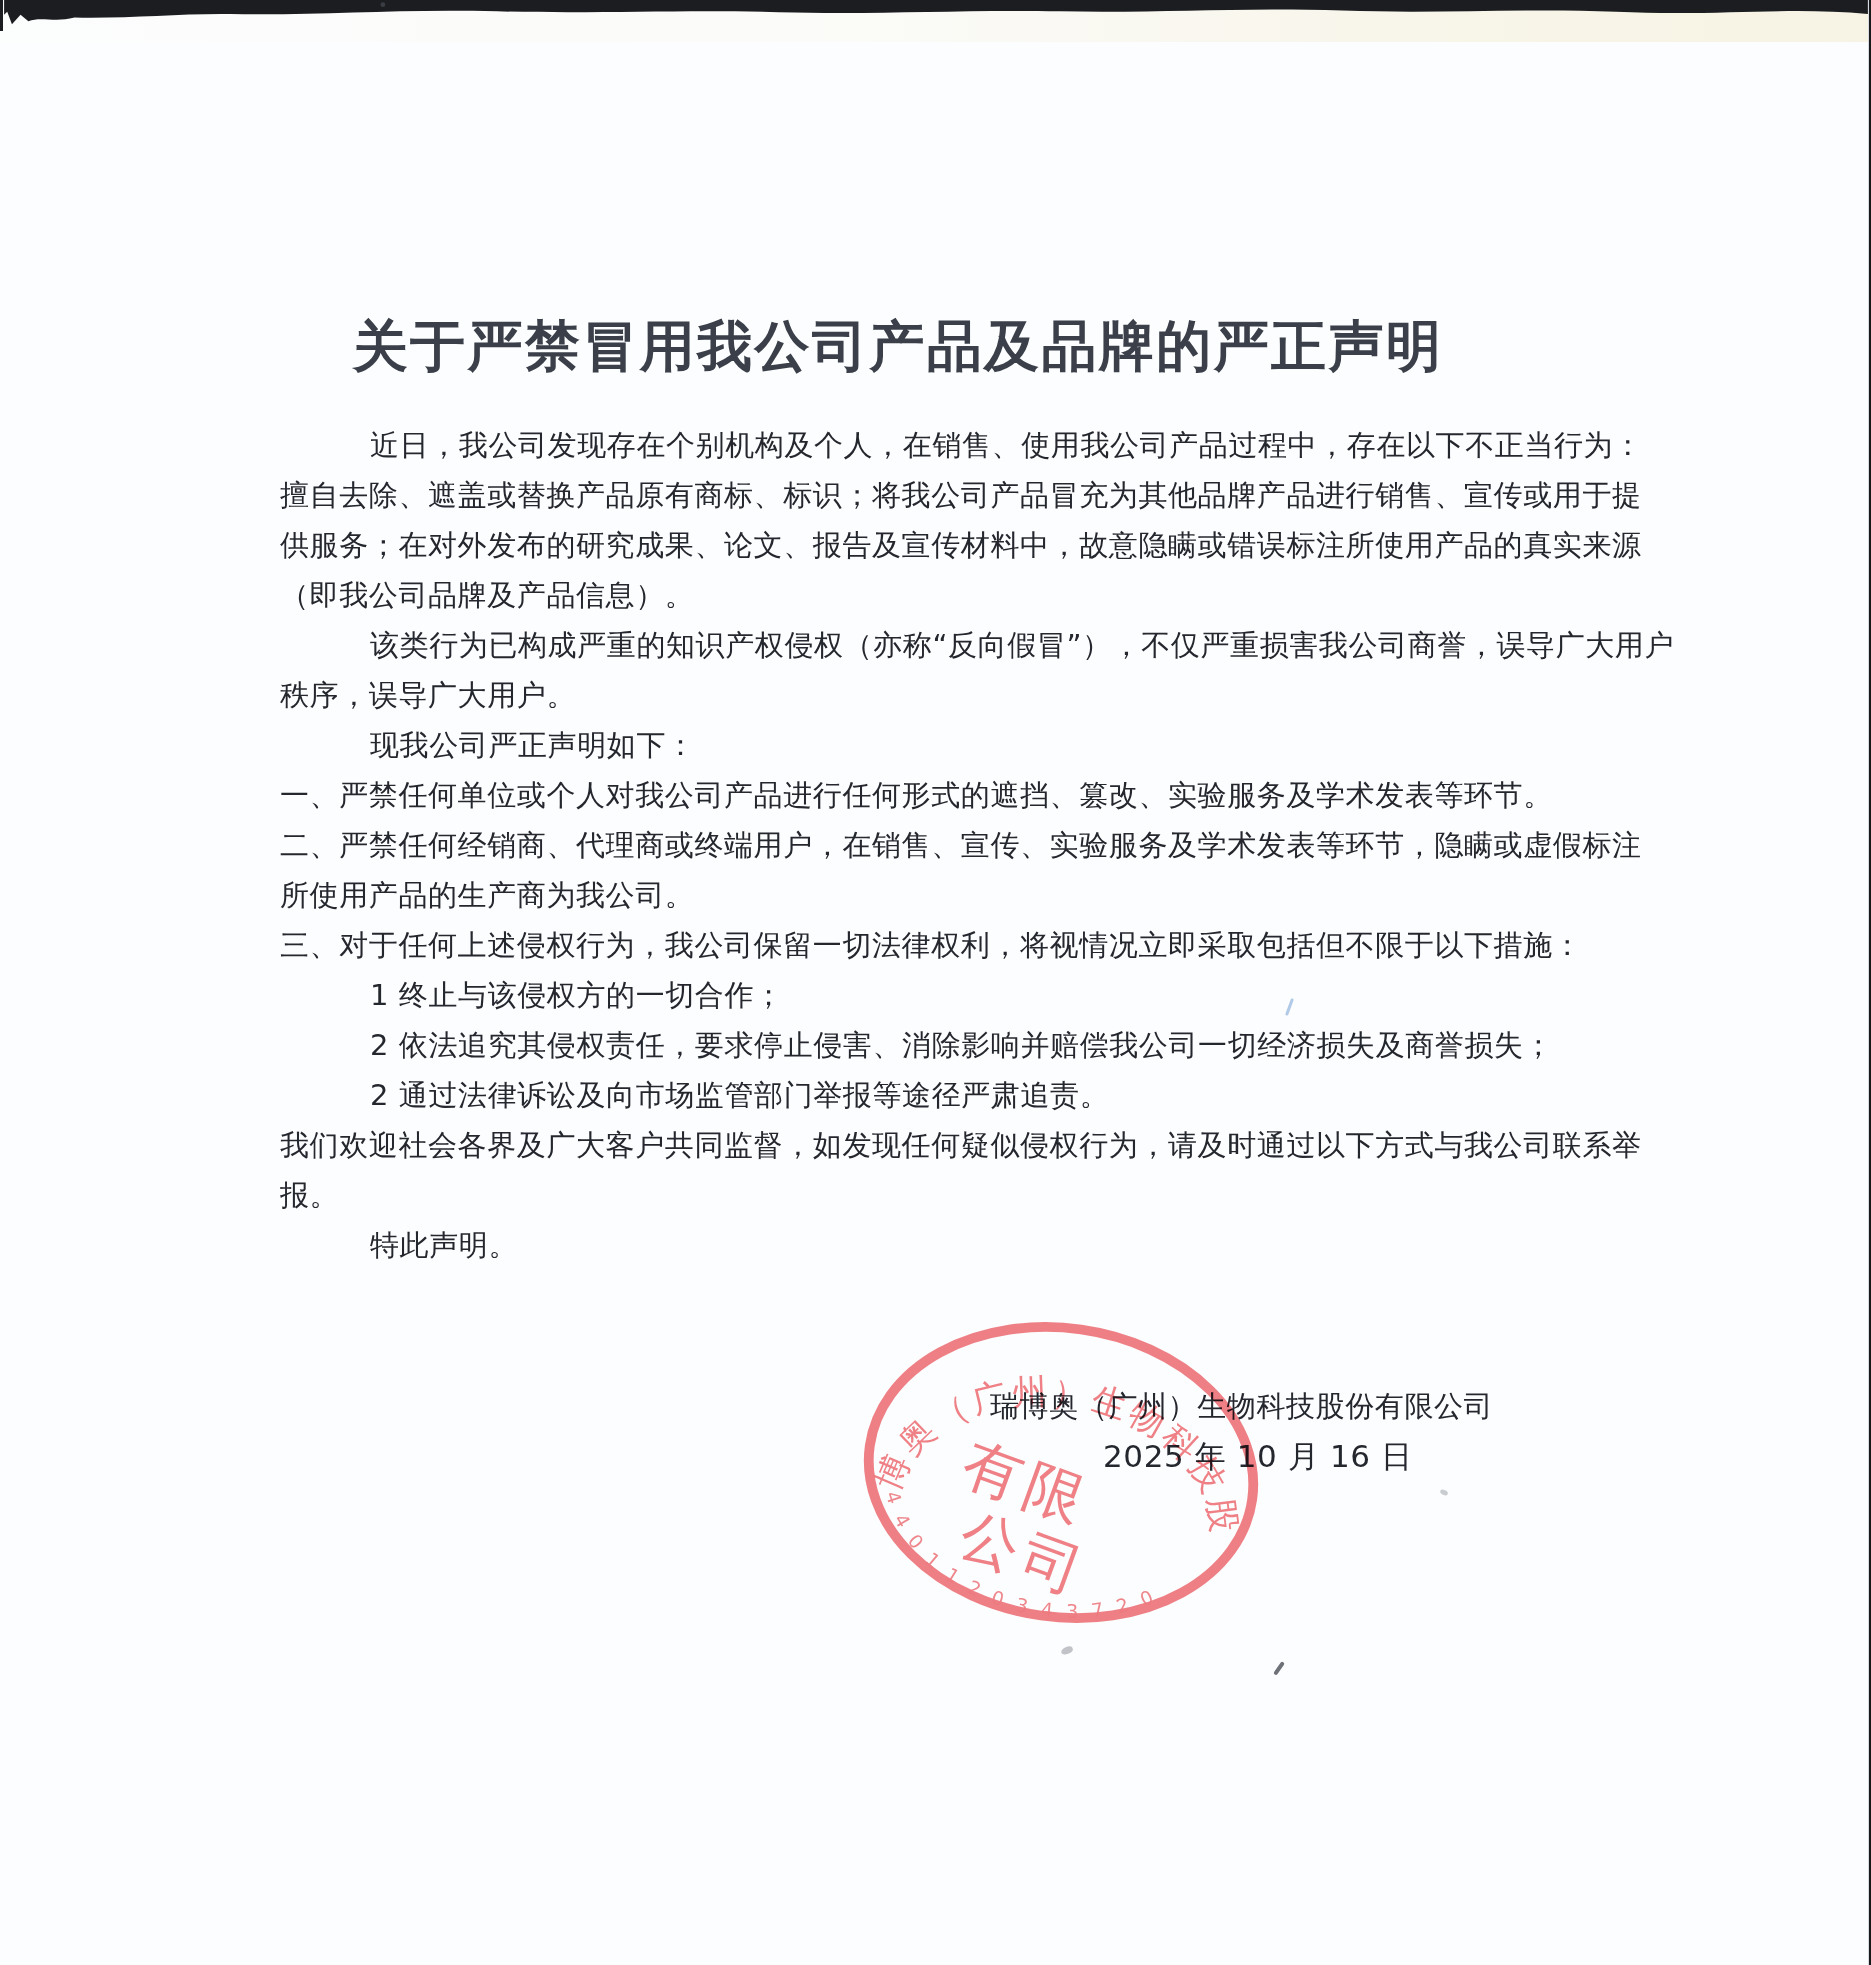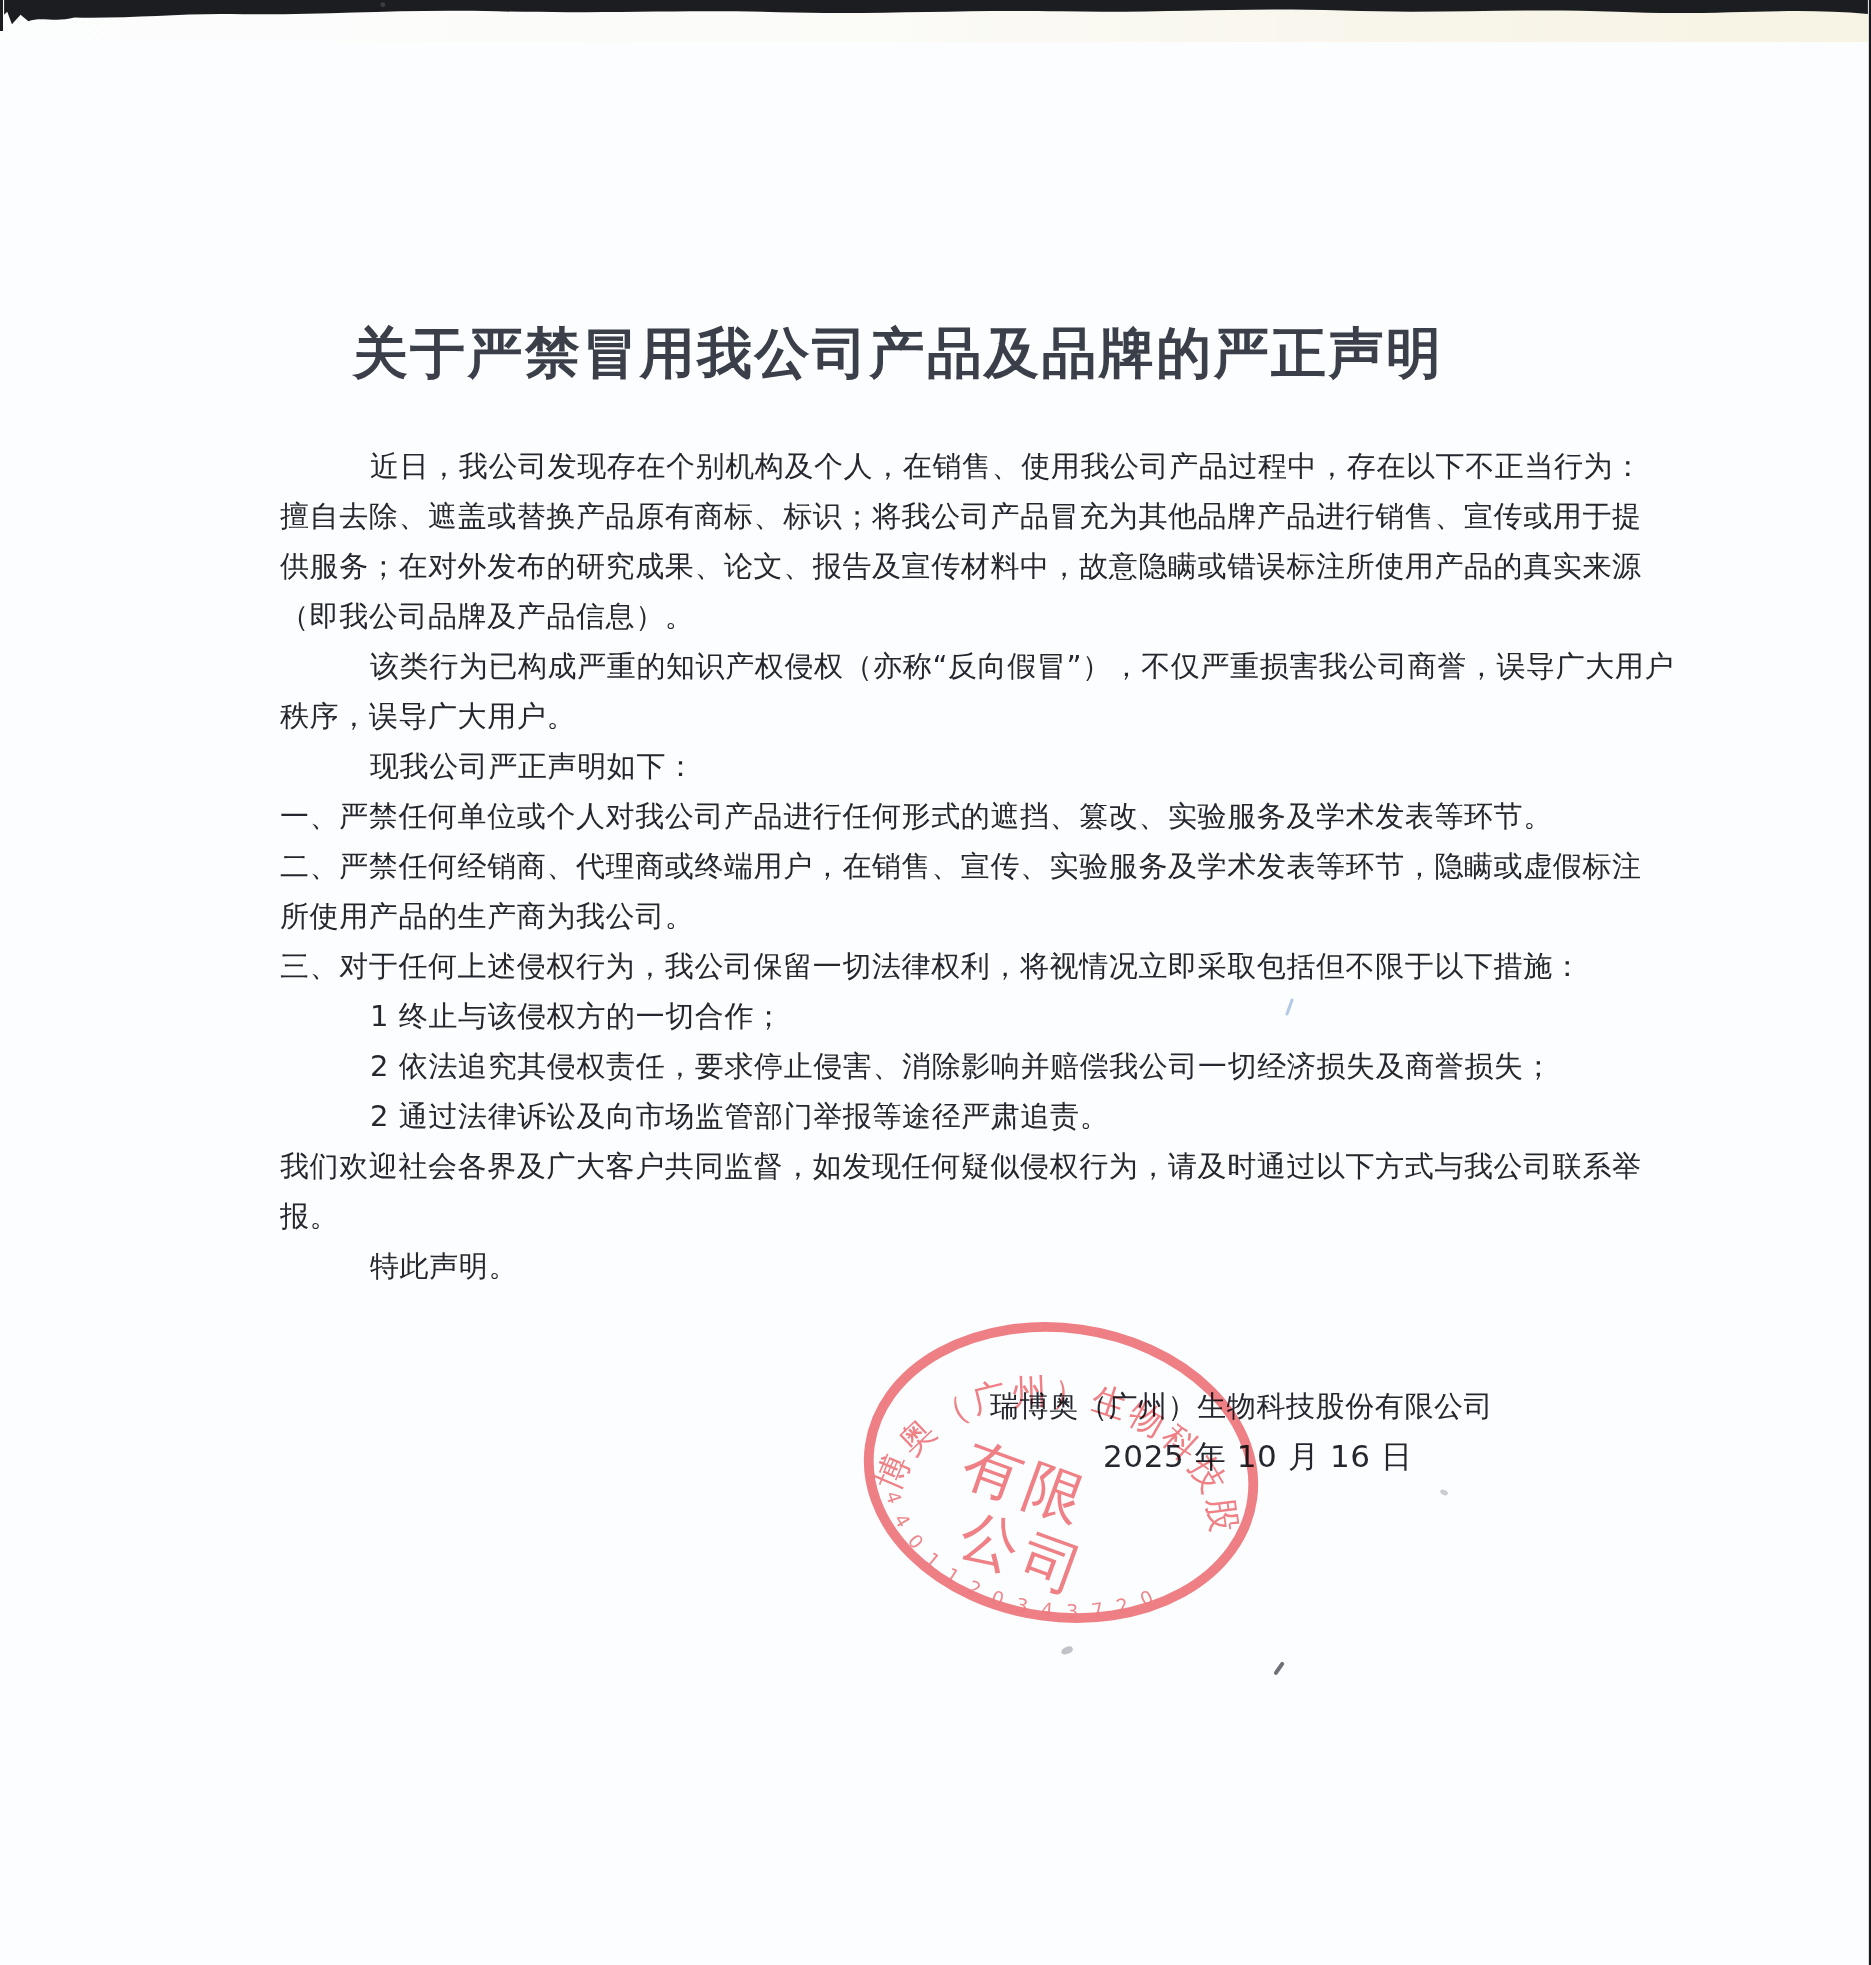--- a/index.html
+++ b/index.html
@@ -23,24 +23,23 @@
       rgba(246,242,224,0.70) 78%,
       rgba(246,242,224,0.85) 100%);
   }
   .title {
     position: absolute; left: 0; top: 315px; width: 1796px;
     text-align: center;
     font-size: 55px; line-height: 63px;
     font-weight: 700; letter-spacing: 2.4px;
     color: #3a3f49;
     white-space: nowrap;
-    margin-top: 7px;
   }
   .doc-body {
-    position: absolute; left: 280px; top: 441px; width: 1399px;
+    position: absolute; left: 280px; top: 420px; width: 1399px;
     color: #24272e;
   }
   .doc-body .line {
     height: 50px; line-height: 50px;
     font-size: 29px; letter-spacing: 0.6px;
     font-weight: 500;
     white-space: nowrap;
   }
   .doc-body .line.ind { padding-left: 90px; }
   .sig-company {

